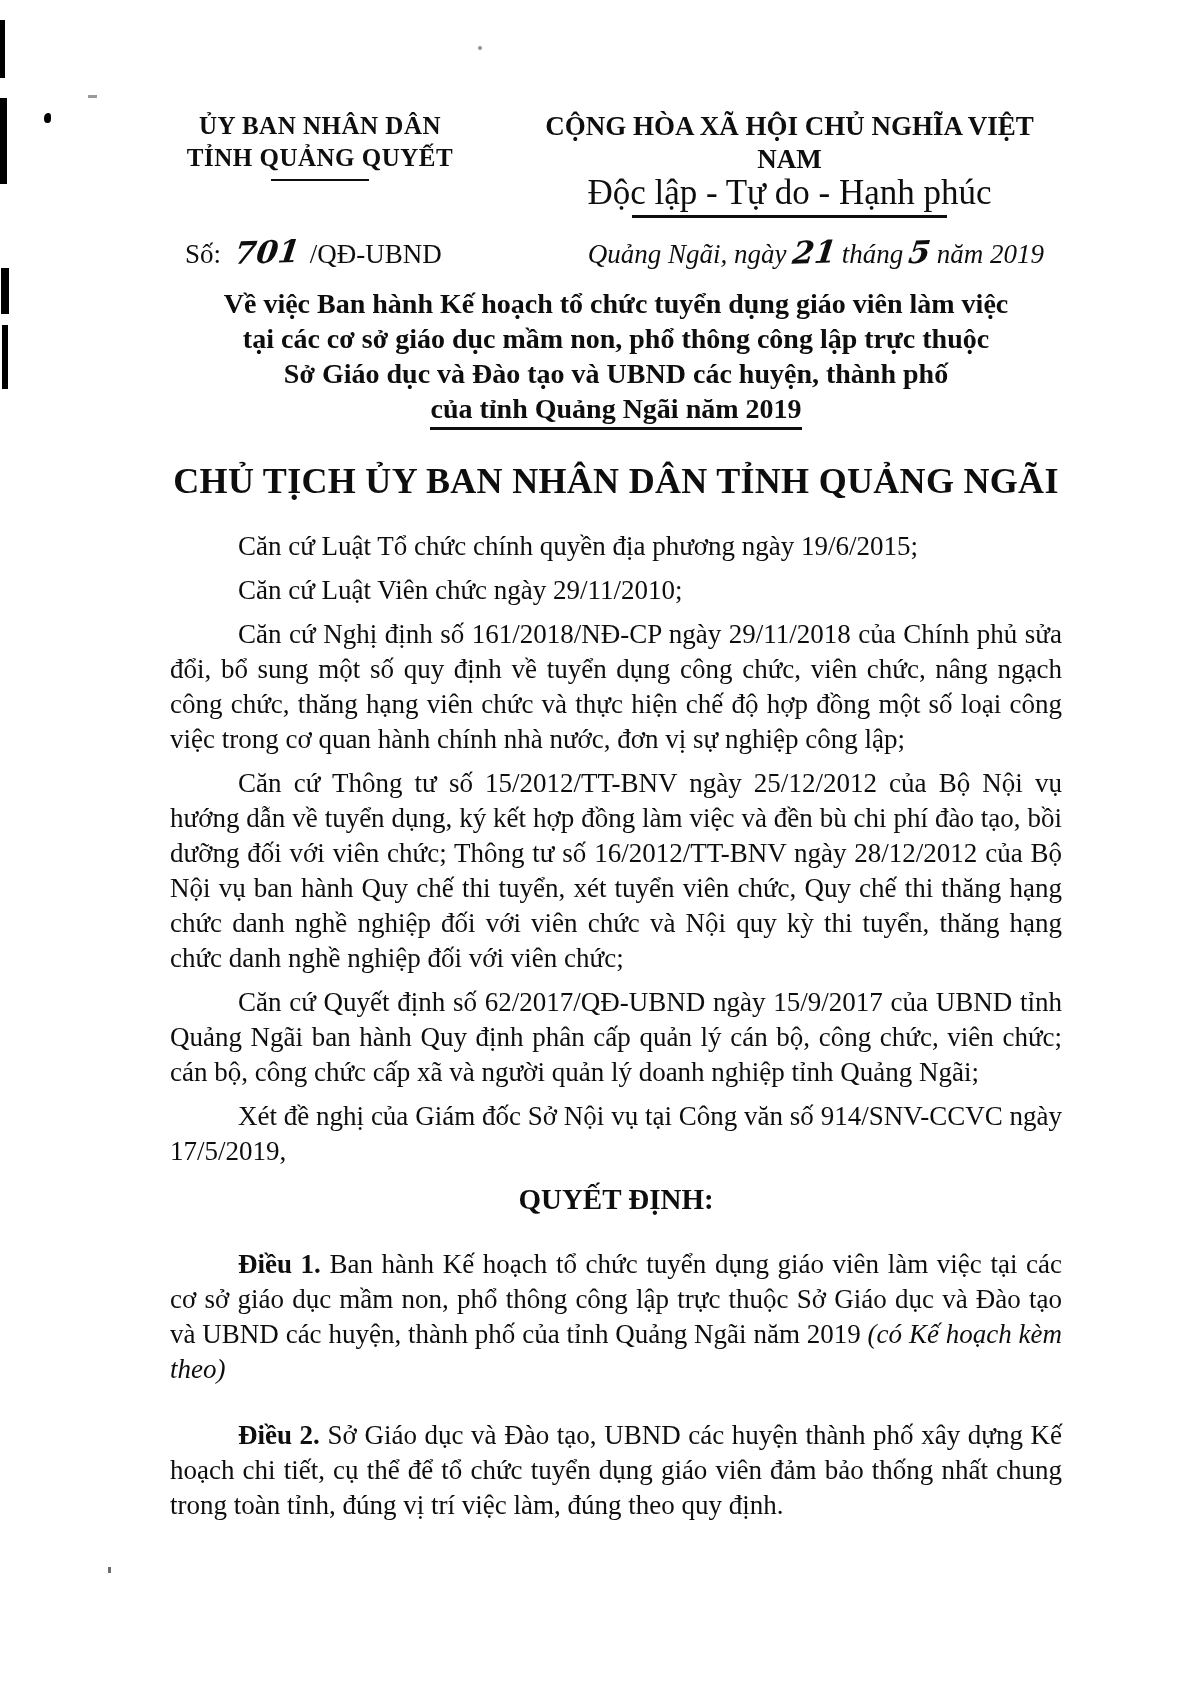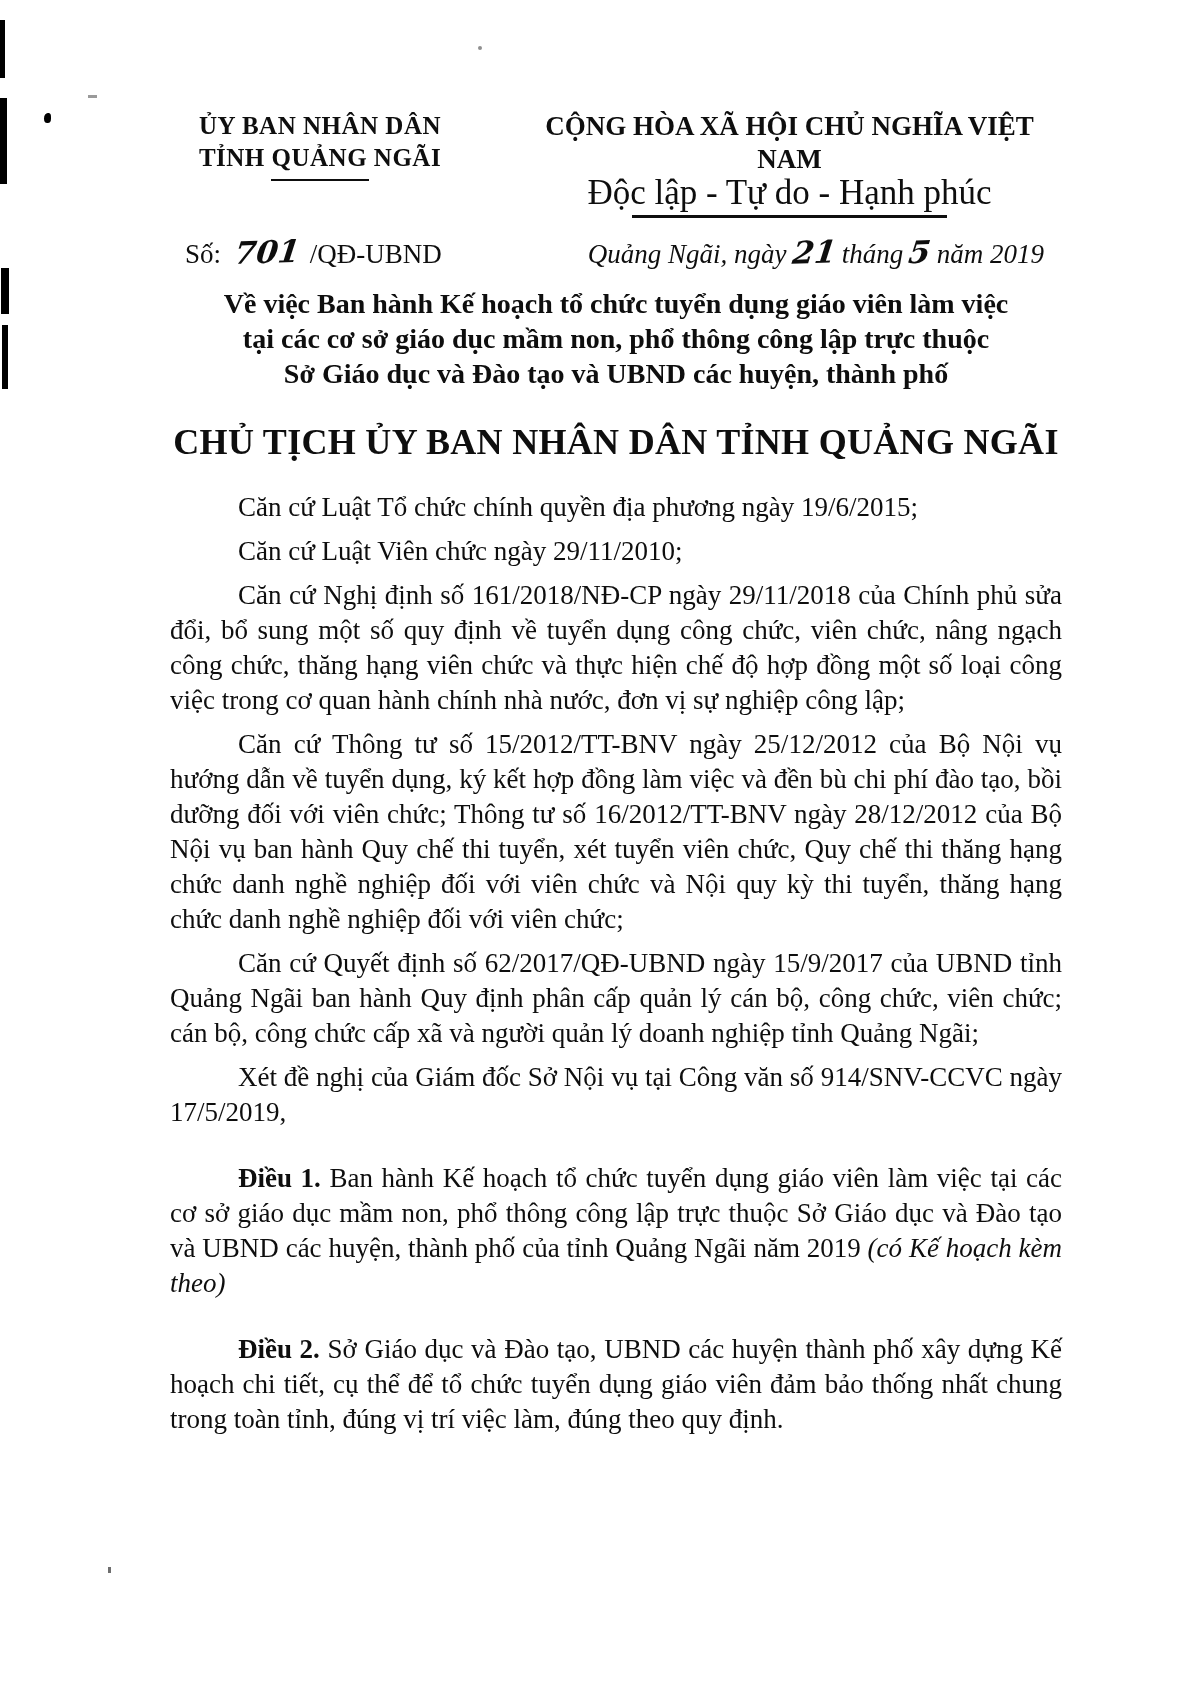--- a/index.html
+++ b/index.html
@@ -85,21 +85,21 @@
   <div class="artifact" id="art5"></div>
   <div class="artifact" id="art6"></div>
   <div class="artifact" id="art7"></div>
   <div class="artifact" id="art8"></div>
 
   <div class="content">
 
     <div class="header">
       <div class="header-left">
         <div class="org-line">ỦY BAN NHÂN DÂN</div>
-        <div class="org-line">TỈNH QUẢNG NGÃI</div>
+        <div class="org-line">TỈNH QUẢNG QUYẾT</div>
         <div class="rule rule-org"></div>
       </div>
       <div class="header-right">
         <div class="nat-line1">CỘNG HÒA XÃ HỘI CHỦ NGHĨA VIỆT NAM</div>
         <div class="nat-line2">Độc lập - Tự do - Hạnh phúc</div>
         <div class="rule rule-nat"></div>
       </div>
     </div>
 
     <div class="docmeta">
@@ -109,33 +109,35 @@
       <div class="doc-dateline">
         <span>Quảng Ngãi, ngày</span><span class="hand">21</span><span>tháng</span><span class="hand">5</span><span>năm 2019</span>
       </div>
     </div>
 
 
     <div class="title">
       <div>Về việc Ban hành Kế hoạch tổ chức tuyển dụng giáo viên làm việc</div>
       <div>tại các cơ sở giáo dục mầm non, phổ thông công lập trực thuộc</div>
       <div>Sở Giáo dục và Đào tạo và UBND các huyện, thành phố</div>
+      <div><span class="title-underlined">của tỉnh Quảng Ngãi năm 2019</span></div>
     </div>
 
     <div class="authority">CHỦ TỊCH ỦY BAN NHÂN DÂN TỈNH QUẢNG NGÃI</div>
 
     <div class="recitals">
       <p class="par">Căn cứ Luật Tổ chức chính quyền địa phương ngày 19/6/2015;</p>
       <p class="par">Căn cứ Luật Viên chức ngày 29/11/2010;</p>
       <p class="par">Căn cứ Nghị định số 161/2018/NĐ-CP ngày 29/11/2018 của Chính phủ sửa đổi, bổ sung một số quy định về tuyển dụng công chức, viên chức, nâng ngạch công chức, thăng hạng viên chức và thực hiện chế độ hợp đồng một số loại công việc trong cơ quan hành chính nhà nước, đơn vị sự nghiệp công lập;</p>
       <p class="par">Căn cứ Thông tư số 15/2012/TT-BNV ngày 25/12/2012 của Bộ Nội vụ hướng dẫn về tuyển dụng, ký kết hợp đồng làm việc và đền bù chi phí đào tạo, bồi dưỡng đối với viên chức; Thông tư số 16/2012/TT-BNV ngày 28/12/2012 của Bộ Nội vụ ban hành Quy chế thi tuyển, xét tuyển viên chức, Quy chế thi thăng hạng chức danh nghề nghiệp đối với viên chức và Nội quy kỳ thi tuyển, thăng hạng chức danh nghề nghiệp đối với viên chức;</p>
       <p class="par">Căn cứ Quyết định số 62/2017/QĐ-UBND ngày 15/9/2017 của UBND tỉnh Quảng Ngãi ban hành Quy định phân cấp quản lý cán bộ, công chức, viên chức; cán bộ, công chức cấp xã và người quản lý doanh nghiệp tỉnh Quảng Ngãi;</p>
       <p class="par">Xét đề nghị của Giám đốc Sở Nội vụ tại Công văn số 914/SNV-CCVC ngày 17/5/2019,</p>
     </div>
 
+    <div class="decision-heading">QUYẾT ĐỊNH:</div>
 
     <div>
       <p class="par article"><b>Điều 1.</b><span> Ban hành Kế hoạch tổ chức tuyển dụng giáo viên làm việc tại các cơ sở giáo dục mầm non, phổ thông công lập trực thuộc Sở Giáo dục và Đào tạo và UBND các huyện, thành phố của tỉnh Quảng Ngãi năm 2019 </span><i>(có Kế hoạch kèm theo)</i></p>
       <p class="par article"><b>Điều 2.</b><span> Sở Giáo dục và Đào tạo, UBND các huyện thành phố xây dựng Kế hoạch chi tiết, cụ thể để tổ chức tuyển dụng giáo viên đảm bảo thống nhất chung trong toàn tỉnh, đúng vị trí việc làm, đúng theo quy định.</span><i></i></p>
     </div>
 
   </div>
 </div>
 
 </body></html>

